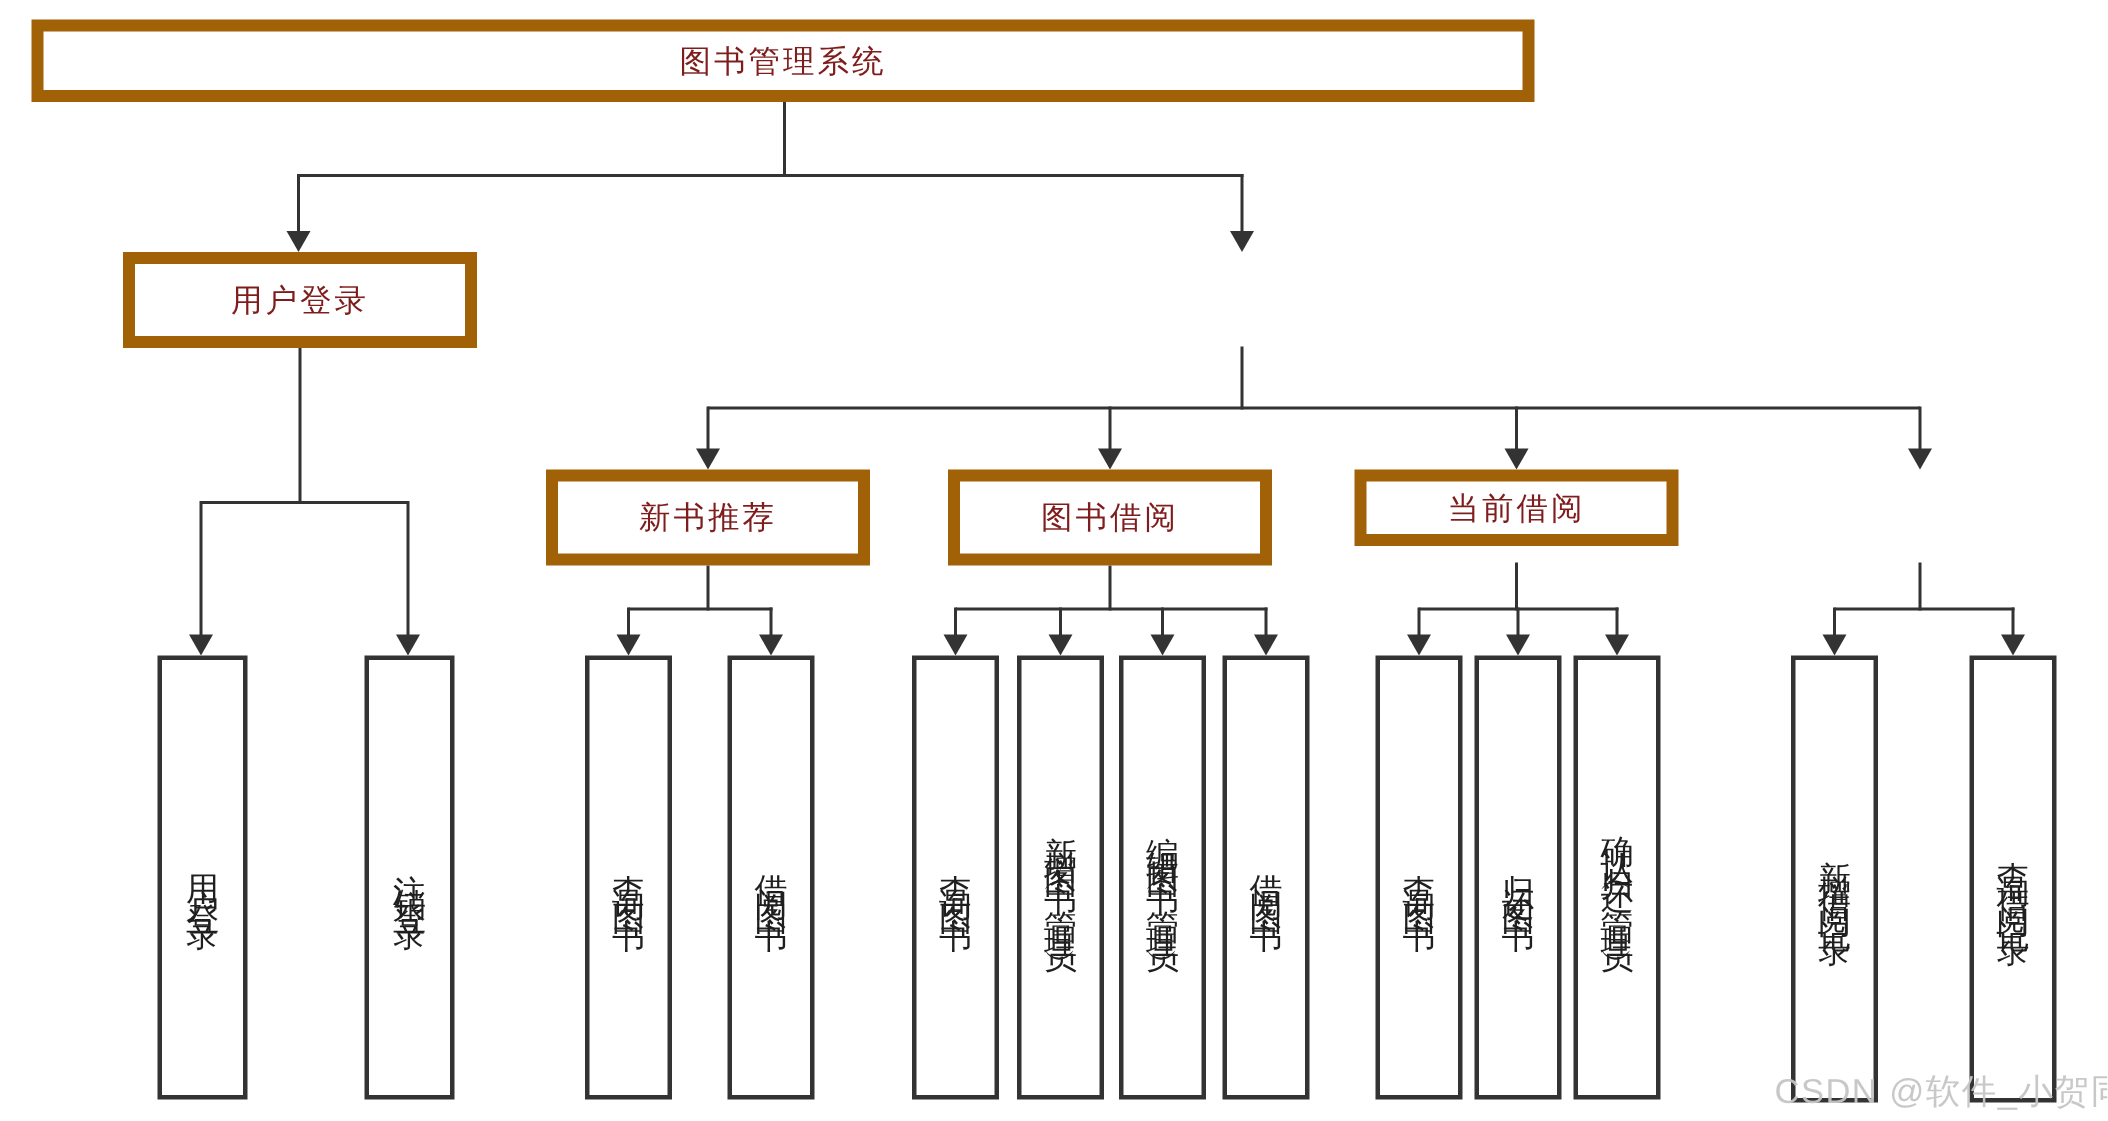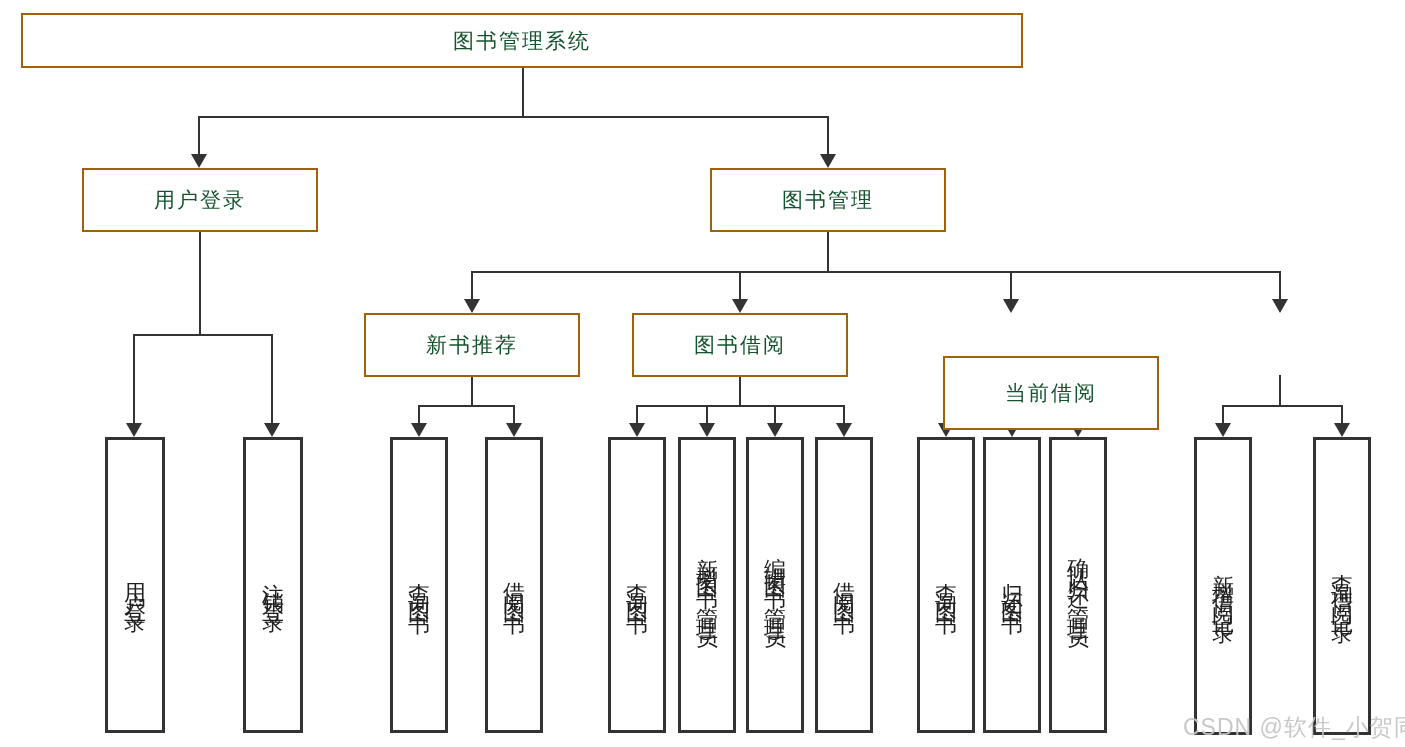--- a/index.html
+++ b/index.html
@@ -6,23 +6,23 @@
   #canvas{
     position:relative;
     width:1405px;height:747px;
     background:#ffffff;
     font-family:"Liberation Sans",sans-serif;
     overflow:hidden;
   }
   .box{
     position:absolute;
     background:#ffffff;
-    border:2px solid #a16207;
+    border:8px solid #a16207;
     display:flex;align-items:center;justify-content:center;
-    color:#14532d;
+    color:#7f1d1d;
     font-size:21px;
     letter-spacing:2px;
     box-sizing:border-box;
     z-index:2;
   }
   .vbox{
     position:absolute;
     background:#ffffff;
     border:3px solid #333333;
     display:flex;align-items:center;justify-content:center;
@@ -69,23 +69,20 @@
   <div class="vline" style="left:522px;top:66px;height:51px;"></div>
   <div class="hline" style="left:199px;top:116px;width:630px;"></div>
   <div class="vline" style="left:198px;top:116px;height:42px;"></div>
   <div class="arrow" style="left:191px;top:154px;"></div>
   <div class="vline" style="left:827px;top:116px;height:42px;"></div>
   <div class="arrow" style="left:820px;top:154px;"></div>
 
   <div class="box" style="left:82px;top:168px;width:236px;height:64px;">
     <span>用户登录</span>
   </div>
-  <div class="box" style="left:710px;top:168px;width:236px;height:64px;">
-    <span>图书管理</span>
-  </div>
 
   <div class="vline" style="left:199px;top:231px;height:105px;"></div>
   <div class="hline" style="left:134px;top:334px;width:138px;"></div>
   <div class="vline" style="left:133px;top:334px;height:92px;"></div>
   <div class="arrow" style="left:126px;top:423px;"></div>
   <div class="vline" style="left:271px;top:334px;height:92px;"></div>
   <div class="arrow" style="left:264px;top:423px;"></div>
 
   <div class="vline" style="left:827px;top:231px;height:42px;"></div>
   <div class="hline" style="left:472px;top:271px;width:808px;"></div>
@@ -97,21 +94,21 @@
   <div class="arrow" style="left:1003px;top:299px;"></div>
   <div class="vline" style="left:1279px;top:271px;height:32px;"></div>
   <div class="arrow" style="left:1272px;top:299px;"></div>
 
   <div class="box" style="left:632px;top:313px;width:216px;height:64px;">
     <span>图书借阅</span>
   </div>
   <div class="box" style="left:364px;top:313px;width:216px;height:64px;">
     <span>新书推荐</span>
   </div>
-  <div class="box" style="left:943px;top:313px;width:216px;height:74px;margin-top:43px;">
+  <div class="box" style="left:903px;top:313px;width:216px;height:51px;">
     <span>当前借阅</span>
   </div>
 
   <div class="vline" style="left:471px;top:375px;height:32px;"></div>
   <div class="hline" style="left:419px;top:405px;width:96px;"></div>
   <div class="vline" style="left:418px;top:405px;height:22px;"></div>
   <div class="arrow" style="left:411px;top:423px;"></div>
   <div class="vline" style="left:513px;top:405px;height:22px;"></div>
   <div class="arrow" style="left:506px;top:423px;"></div>
 

